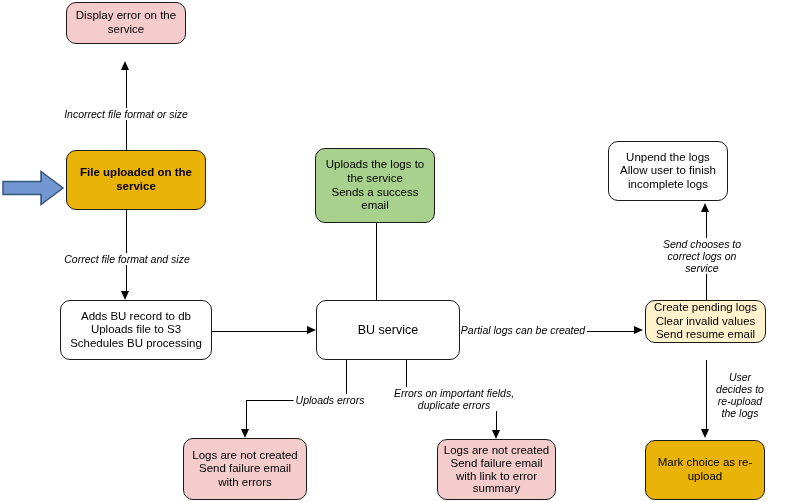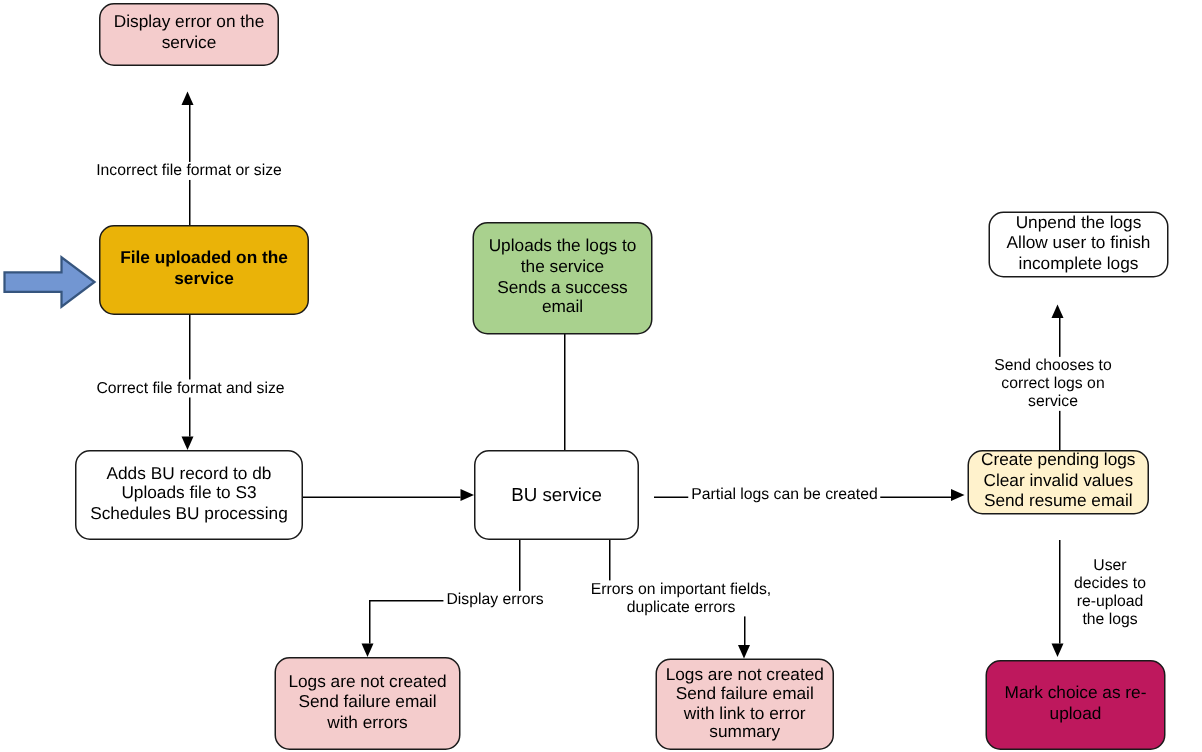--- a/index.html
+++ b/index.html
@@ -15,21 +15,21 @@
   }
   .line{position:absolute;background:#000;z-index:1;}
   .h{height:1px;} .v{width:1px;}
   .arr{position:absolute;width:0;height:0;z-index:1;}
   .arr.up{border-left:4.5px solid transparent;border-right:4.5px solid transparent;border-bottom:9px solid #000;}
   .arr.down{border-left:4.5px solid transparent;border-right:4.5px solid transparent;border-top:9px solid #000;}
   .arr.right{border-top:4.5px solid transparent;border-bottom:4.5px solid transparent;border-left:9px solid #000;}
   .elabel{
     position:absolute;transform:translate(-50%,-50%);background:#ffffff;
     font-size:10.5px;color:#000;white-space:pre-line;text-align:center;
-    padding:0 2px;z-index:2;line-height:1.15;
+    padding:0 2px;z-index:2;line-height:1.15;font-style:italic;
   }
   .pointer{position:absolute;z-index:3;}
 </style>
 </head>
 <body>
 
 <div id="canvas">
 
   <div class="line v" style="left:125.5px;top:70px;height:80px;"></div>
   <div class="arr up" style="left:121px;top:61px;"></div>
@@ -58,52 +58,52 @@
 
   <div class="line v" style="left:705.5px;top:212px;height:88px;"></div>
   <div class="arr up" style="left:701px;top:203px;"></div>
 
   <div class="line v" style="left:705.5px;top:360px;height:69px;"></div>
   <div class="arr down" style="left:701px;top:429px;"></div>
 
   <div class="elabel" style="left:126px;top:114px;">Incorrect file format or size</div>
   <div class="elabel" style="left:127px;top:259px;">Correct file format and size</div>
   <div class="elabel" style="left:523px;top:330px;">Partial logs can be created</div>
-  <div class="elabel" style="left:330px;top:400px;">Display errors</div>
+  <div class="elabel" style="left:330px;top:400px;">Uploads errors</div>
   <div class="elabel" style="left:454px;top:399px;">Errors on important fields,
 duplicate errors</div>
   <div class="elabel" style="left:702px;top:256px;">Send chooses to correct logs on service</div>
   <div class="elabel" style="left:705px;top:395px;margin-left:35px;">User decides to re-upload the logs</div>
 
   <div class="node" style="left: 66px; top: 2px; width: 120px; height: 42px; background-color: rgb(244, 204, 204);">Display error on the
 service</div>
 
   <div class="node" style="left: 66px; top: 150px; width: 140px; height: 60px; background-color: #eab308; font-weight: bold;">File uploaded on the
 service</div>
 
-  <div class="node" style="left: 50px; top: 300px; width: 152px; height: 60px; background-color: rgb(255, 255, 255);">Adds BU record to db
+  <div class="node" style="left: 60px; top: 300px; width: 152px; height: 60px; background-color: rgb(255, 255, 255);">Adds BU record to db
 Uploads file to S3
 Schedules BU processing</div>
 
-  <div class="node" style="left: 316px; top: 300px; width: 110px; height: 60px; font-size: 12.5px; background-color: rgb(255, 255, 255);">BU service</div>
+  <div class="node" style="left: 316px; top: 300px; width: 144px; height: 60px; font-size: 12.5px; background-color: rgb(255, 255, 255);">BU service</div>
 
   <div class="node" style="left: 315px; top: 148px; width: 120px; height: 75px; background-color: rgb(169, 209, 142);">Uploads the logs to
 the service
 Sends a success
 email</div>
 
   <div class="node" style="left: 645px; top: 300px; width: 121px; height: 43px; background-color: rgb(255, 242, 204);">Create pending logs
 Clear invalid values
 Send resume email</div>
 
-  <div class="node" style="left: 659px; top: 141px; width: 120px; height: 44px; background-color: rgb(255, 255, 255);">Unpend the logs
+  <div class="node" style="left: 608px; top: 141px; width: 120px; height: 60px; background-color: rgb(255, 255, 255);">Unpend the logs
 Allow user to finish
 incomplete logs</div>
 
-  <div class="node" style="left: 645px; top: 440px; width: 120px; height: 60px; background-color: #be185d; margin-left: 12px;">Mark choice as re-
+  <div class="node" style="left: 645px; top: 440px; width: 120px; height: 60px; background-color: #eab308;">Mark choice as re-
 upload</div>
 
   <div class="node" style="left: 183px; top: 438px; width: 124px; height: 62px; background-color: rgb(244, 204, 204);">Logs are not created
 Send failure email
 with errors</div>
 
   <div class="node" style="left: 437px; top: 439px; width: 119px; height: 61px; line-height: 1.1; background-color: rgb(244, 204, 204);">Logs are not created
 Send failure email
 with link to error
 summary</div>

